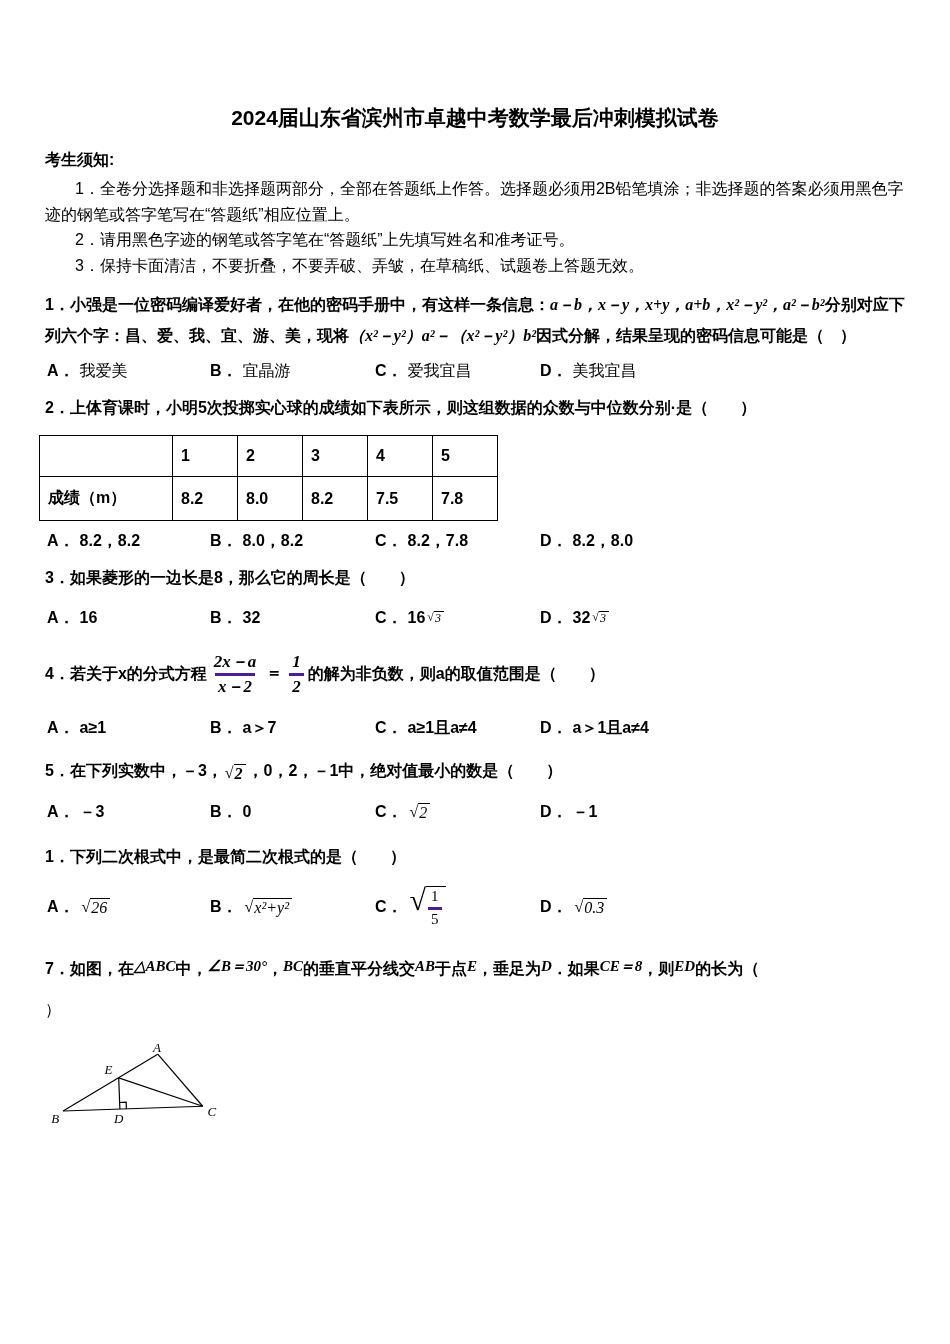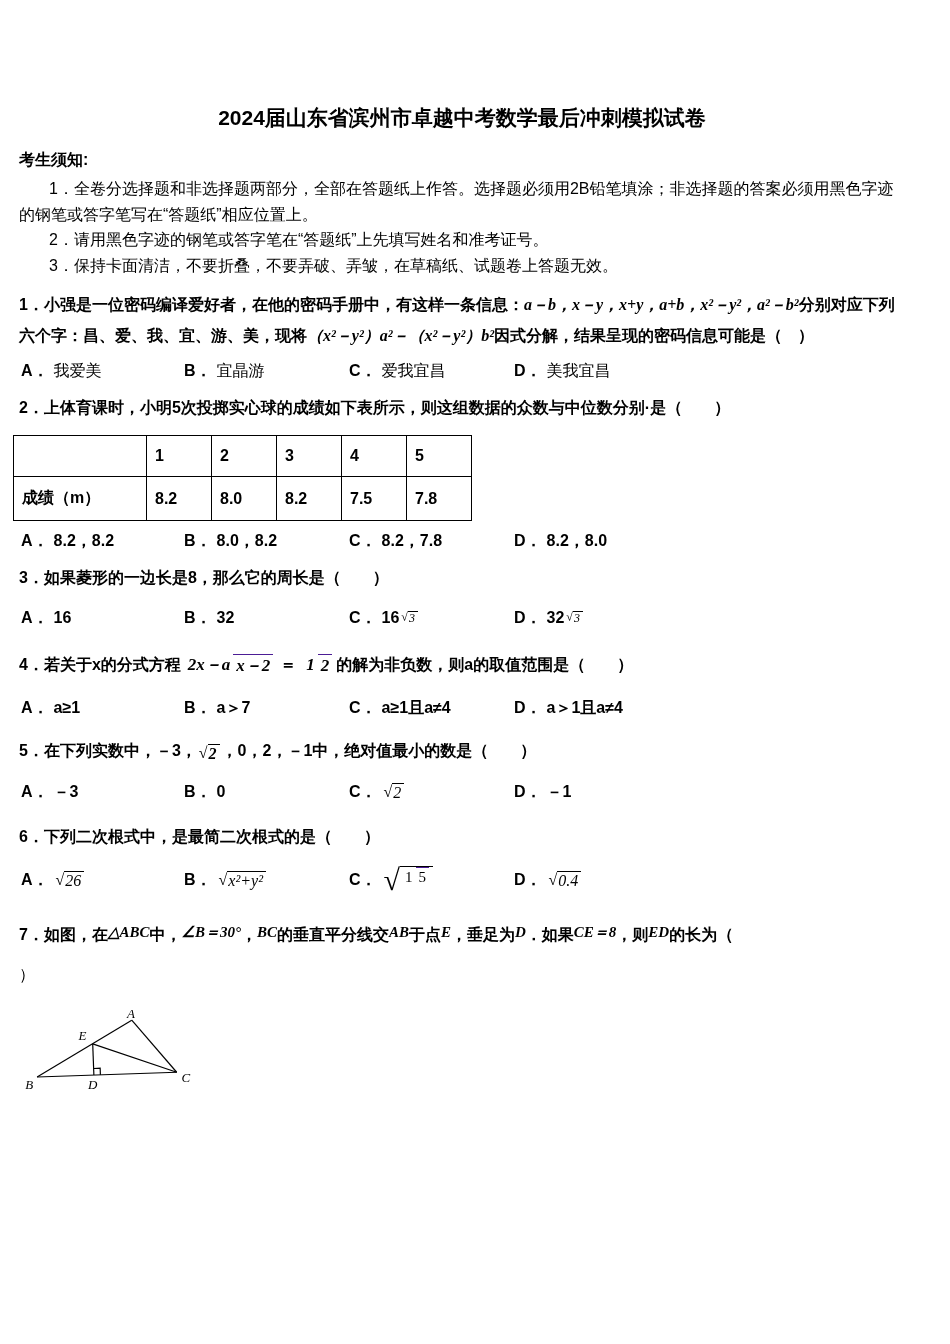--- a/index.html
+++ b/index.html
@@ -2,38 +2,38 @@
 <html><head>
 <meta charset="utf-8">
 <style>
   html, body { margin: 0; padding: 0; }
   body {
     width: 950px; height: 1344px; overflow: hidden;
     background: #ffffff; color: #000000;
     font-family: "Liberation Sans", sans-serif;
     font-size: 16px;
   }
-  .page { padding: 104px 45px 0 19px; }
+  .page { padding: 104px 45px 0 45px; }
   .title { text-align: center; font-size: 21px; font-weight: 700; margin: 0 0 16px 0; }
   .notice-h { font-weight: 700; margin: 0 0 4px 0; line-height: 1.5; }
   .notice-item { margin: 0; text-indent: 30px; line-height: 1.6; }
   .sec { font-weight: 700; margin: 30px 0 6px 0; line-height: 1.5; }
   .stem { margin: 12px 0 0 0; line-height: 1.9; font-weight: bold; }
   .stem2 { line-height: 1.7; }
   .opts { display: grid; grid-template-columns: 163px 165px 165px auto; margin: 10px 0 4px 2px; align-items: center; }
   .opt { display: inline-flex; align-items: center; white-space: nowrap; }
   .olabel { font-weight: 700; margin-right: 5px; }
   .oval { font-weight: 700; }
   .oval.plain { font-weight: 400; }
   .math { font-family: "Liberation Serif", serif; font-style: italic; }
   .mraise { position: relative; top: -3px; font-size: 15px; }
-  .frac { display: inline-flex; flex-direction: row; align-items: center; vertical-align: middle;
+  .frac { display: inline-flex; flex-direction: column; align-items: center; vertical-align: middle;
           font-family: "Liberation Serif", serif; font-style: italic; font-size: 17px; line-height: 1.3; margin: 0 4px; text-indent: 0; }
   .frac .num { padding: 0 3px; }
-  .frac .den { border-top: 1px solid #4c1d95; padding: 0 3px; }
+  .frac .den { border-top: 3px solid #4c1d95; padding: 0 3px; }
   .frac.small { font-size: 15px; font-style: normal; margin: 0 1px; }
   .eq { font-family: "Liberation Serif", serif; margin: 0 3px; }
   .sqrt { display: inline-flex; align-items: flex-start; font-family: "Liberation Serif", serif; font-style: italic;
           vertical-align: -2px; margin: 0 2px; line-height: 1.15; }
   .sqrt .rad { font-style: normal; line-height: 1.15; }
   .sqrt .rcd { border-top: 1px solid #000; padding: 0 3px 0 1px; line-height: 1.15; }
   .sqrt.s { font-size: 12px; line-height: 1.1; }
   .supsqrt { position: relative; top: -2px; }
   .sqrt.tall { align-items: flex-start; }
   .sqrt.tall .rad { font-size: 30px; line-height: 0.95; }
@@ -191,21 +191,21 @@
           <span class="rad">√</span>
           <span class="rcd">2</span>
         </span>
       </span>
     <span class="opt">
         <span class="olabel">D．</span>
         <span class="oval">－1</span>
       </span>
   </div>
 
-  <p class="stem stem2" style="margin-top:20px;">6．下列二次根式中，是最简二次根式的是（　　）</p>
+  <p class="stem stem2" style="margin-top:20px;">1．下列二次根式中，是最简二次根式的是（　　）</p>
   <div class="opts" style="margin-top:16px;">
     <span class="opt">
         <span class="olabel">A．</span>
         <span class="sqrt">
           <span class="rad">√</span>
           <span class="rcd">26</span>
         </span>
       </span>
     <span class="opt">
         <span class="olabel">B．</span>
@@ -221,21 +221,21 @@
           <span class="rcd"><span class="frac small">
               <span class="num">1</span>
               <span class="den">5</span>
             </span></span>
         </span>
       </span>
     <span class="opt">
         <span class="olabel">D．</span>
         <span class="sqrt">
           <span class="rad">√</span>
-          <span class="rcd">0.4</span>
+          <span class="rcd">0.3</span>
         </span>
       </span>
   </div>
 
   <p class="stem stem2" style="margin-top:26px;"><span>7．如图，在</span><span class="math mraise">△ABC</span><span>中，</span><span class="math mraise">∠B＝30°</span><span>，</span><span class="math mraise">BC</span><span>的垂直平分线交</span><span class="math mraise">AB</span><span>于点</span><span class="math mraise">E</span><span>，垂足为</span><span class="math mraise">D</span><span>．如果</span><span class="math mraise">CE＝8</span><span>，则</span><span class="math mraise">ED</span><span>的长为（</span></p>
   <p class="q7close">）</p>
 
   <svg class="fig" width="178" height="84" viewBox="0 0 150 71">
     <g stroke="#000" stroke-width="1" fill="none">
       <line x1="10" y1="60" x2="128" y2="56"></line>

